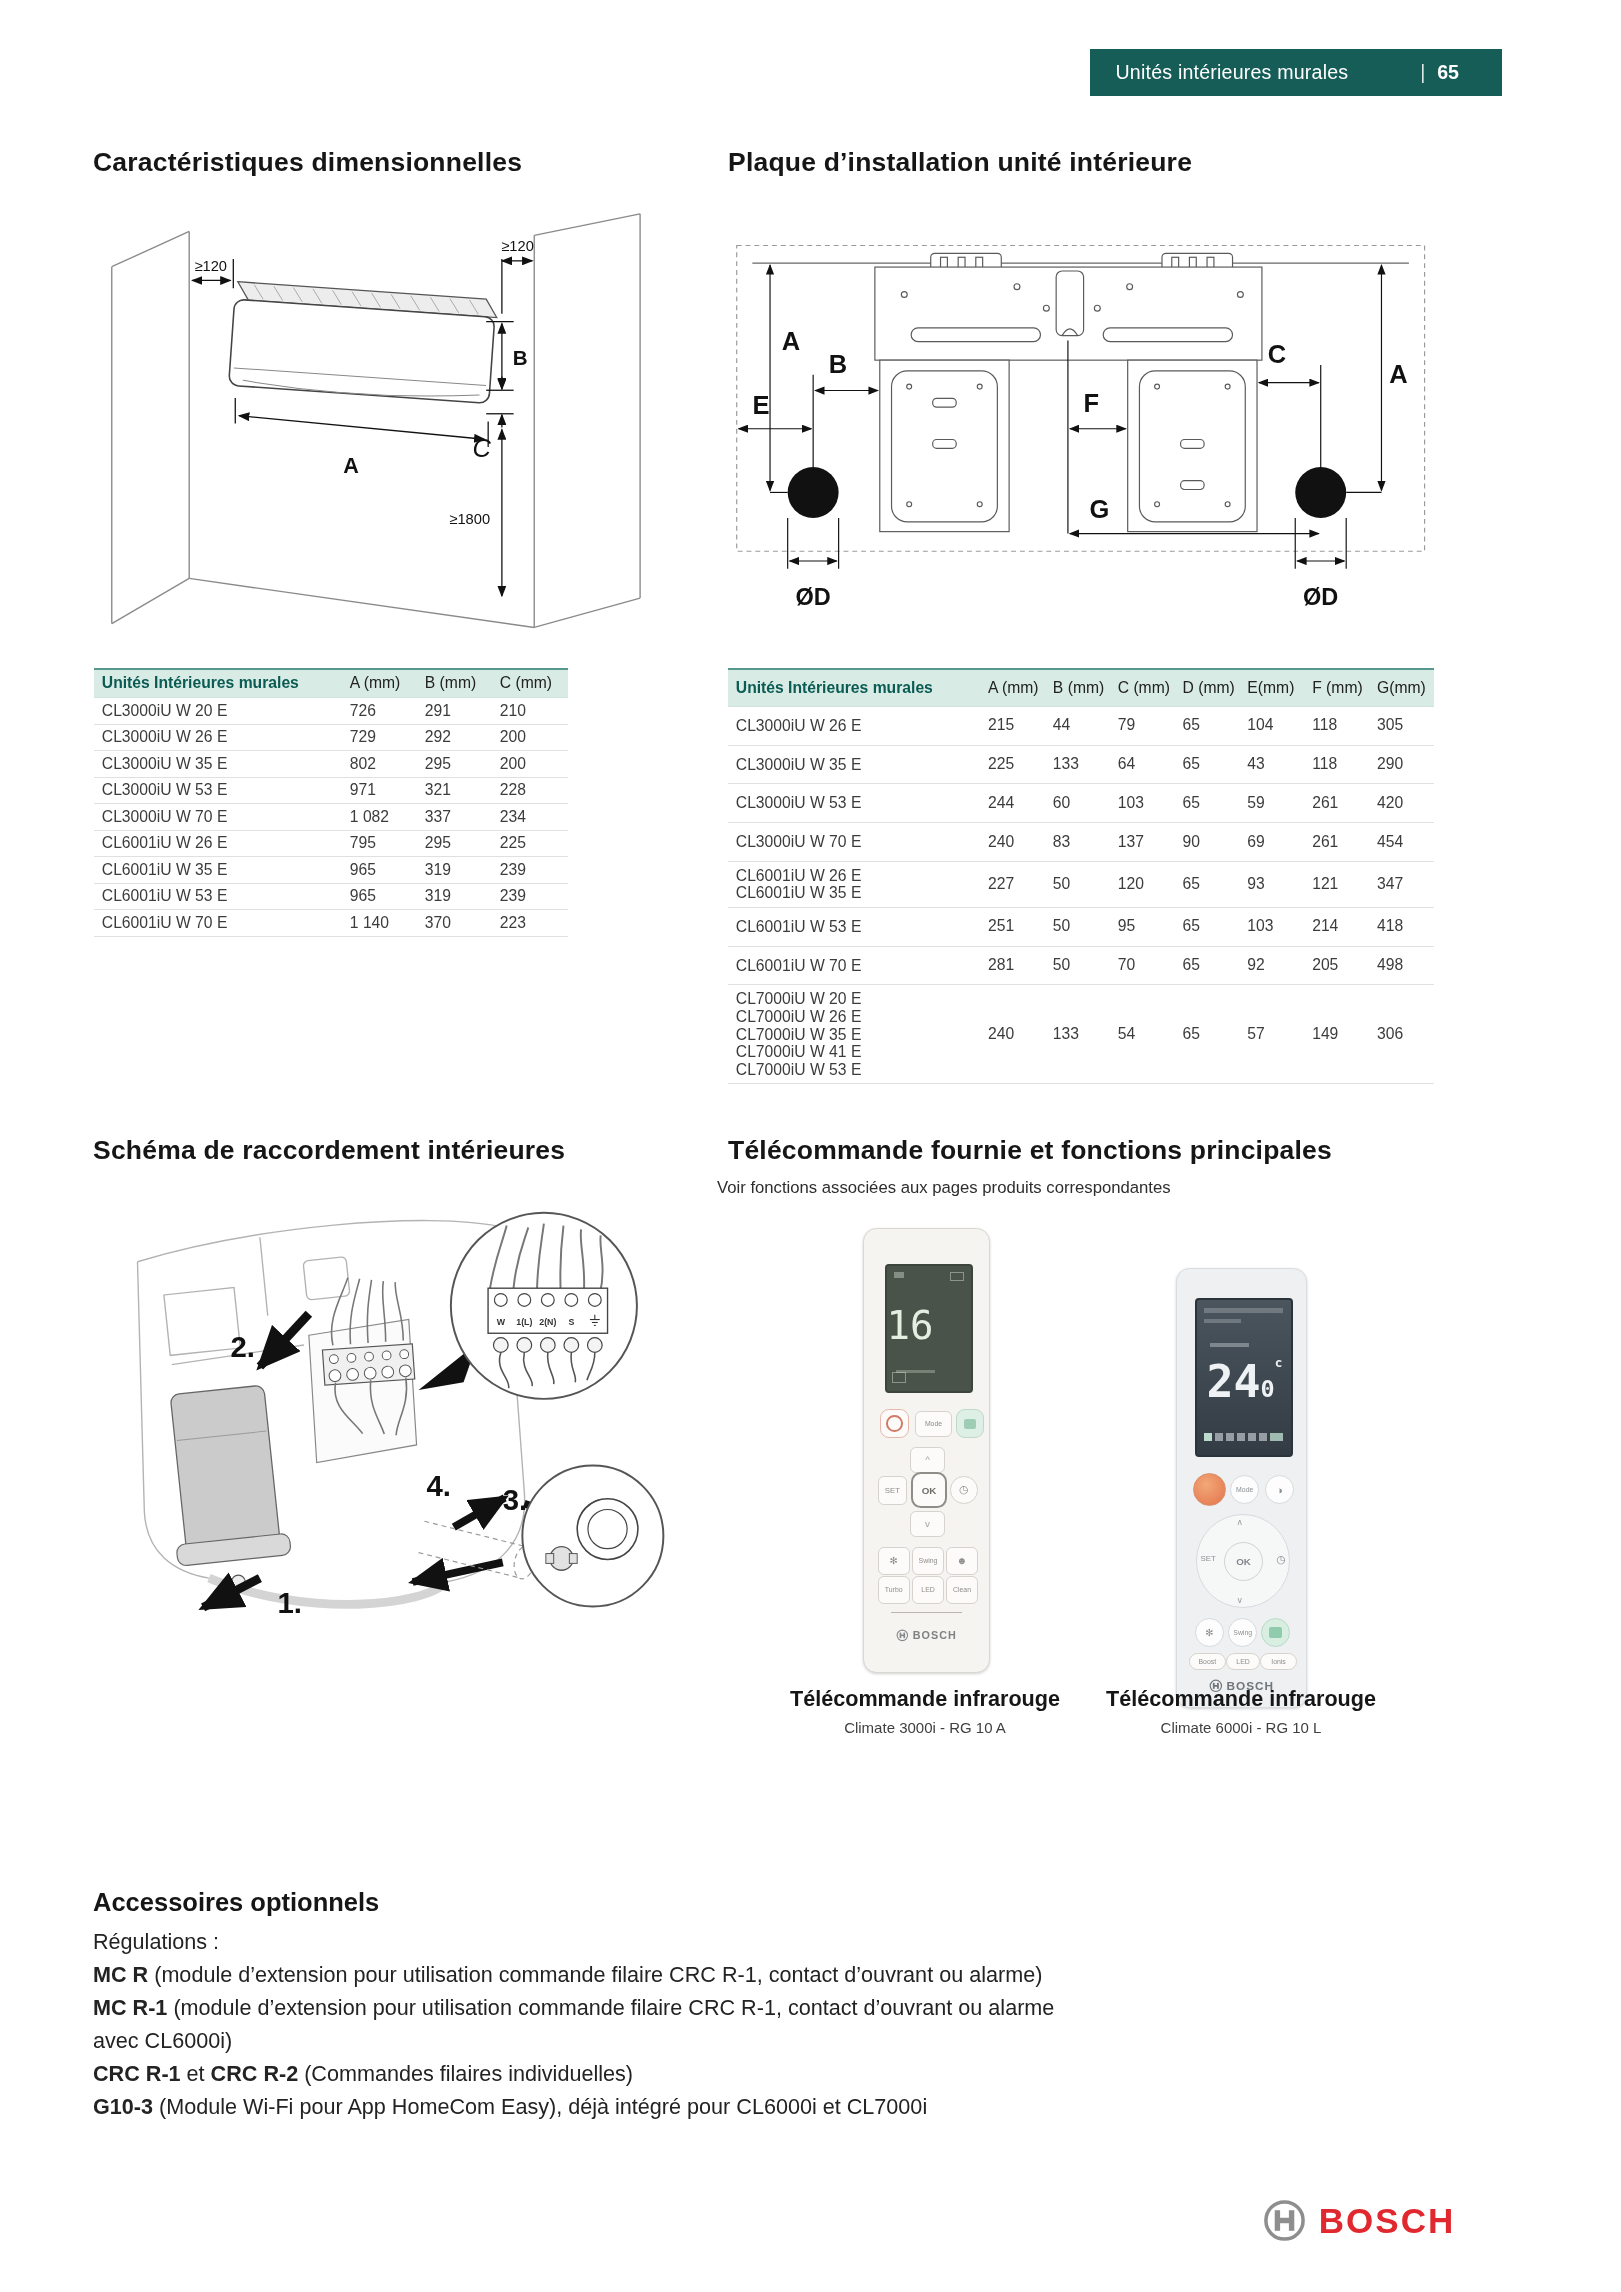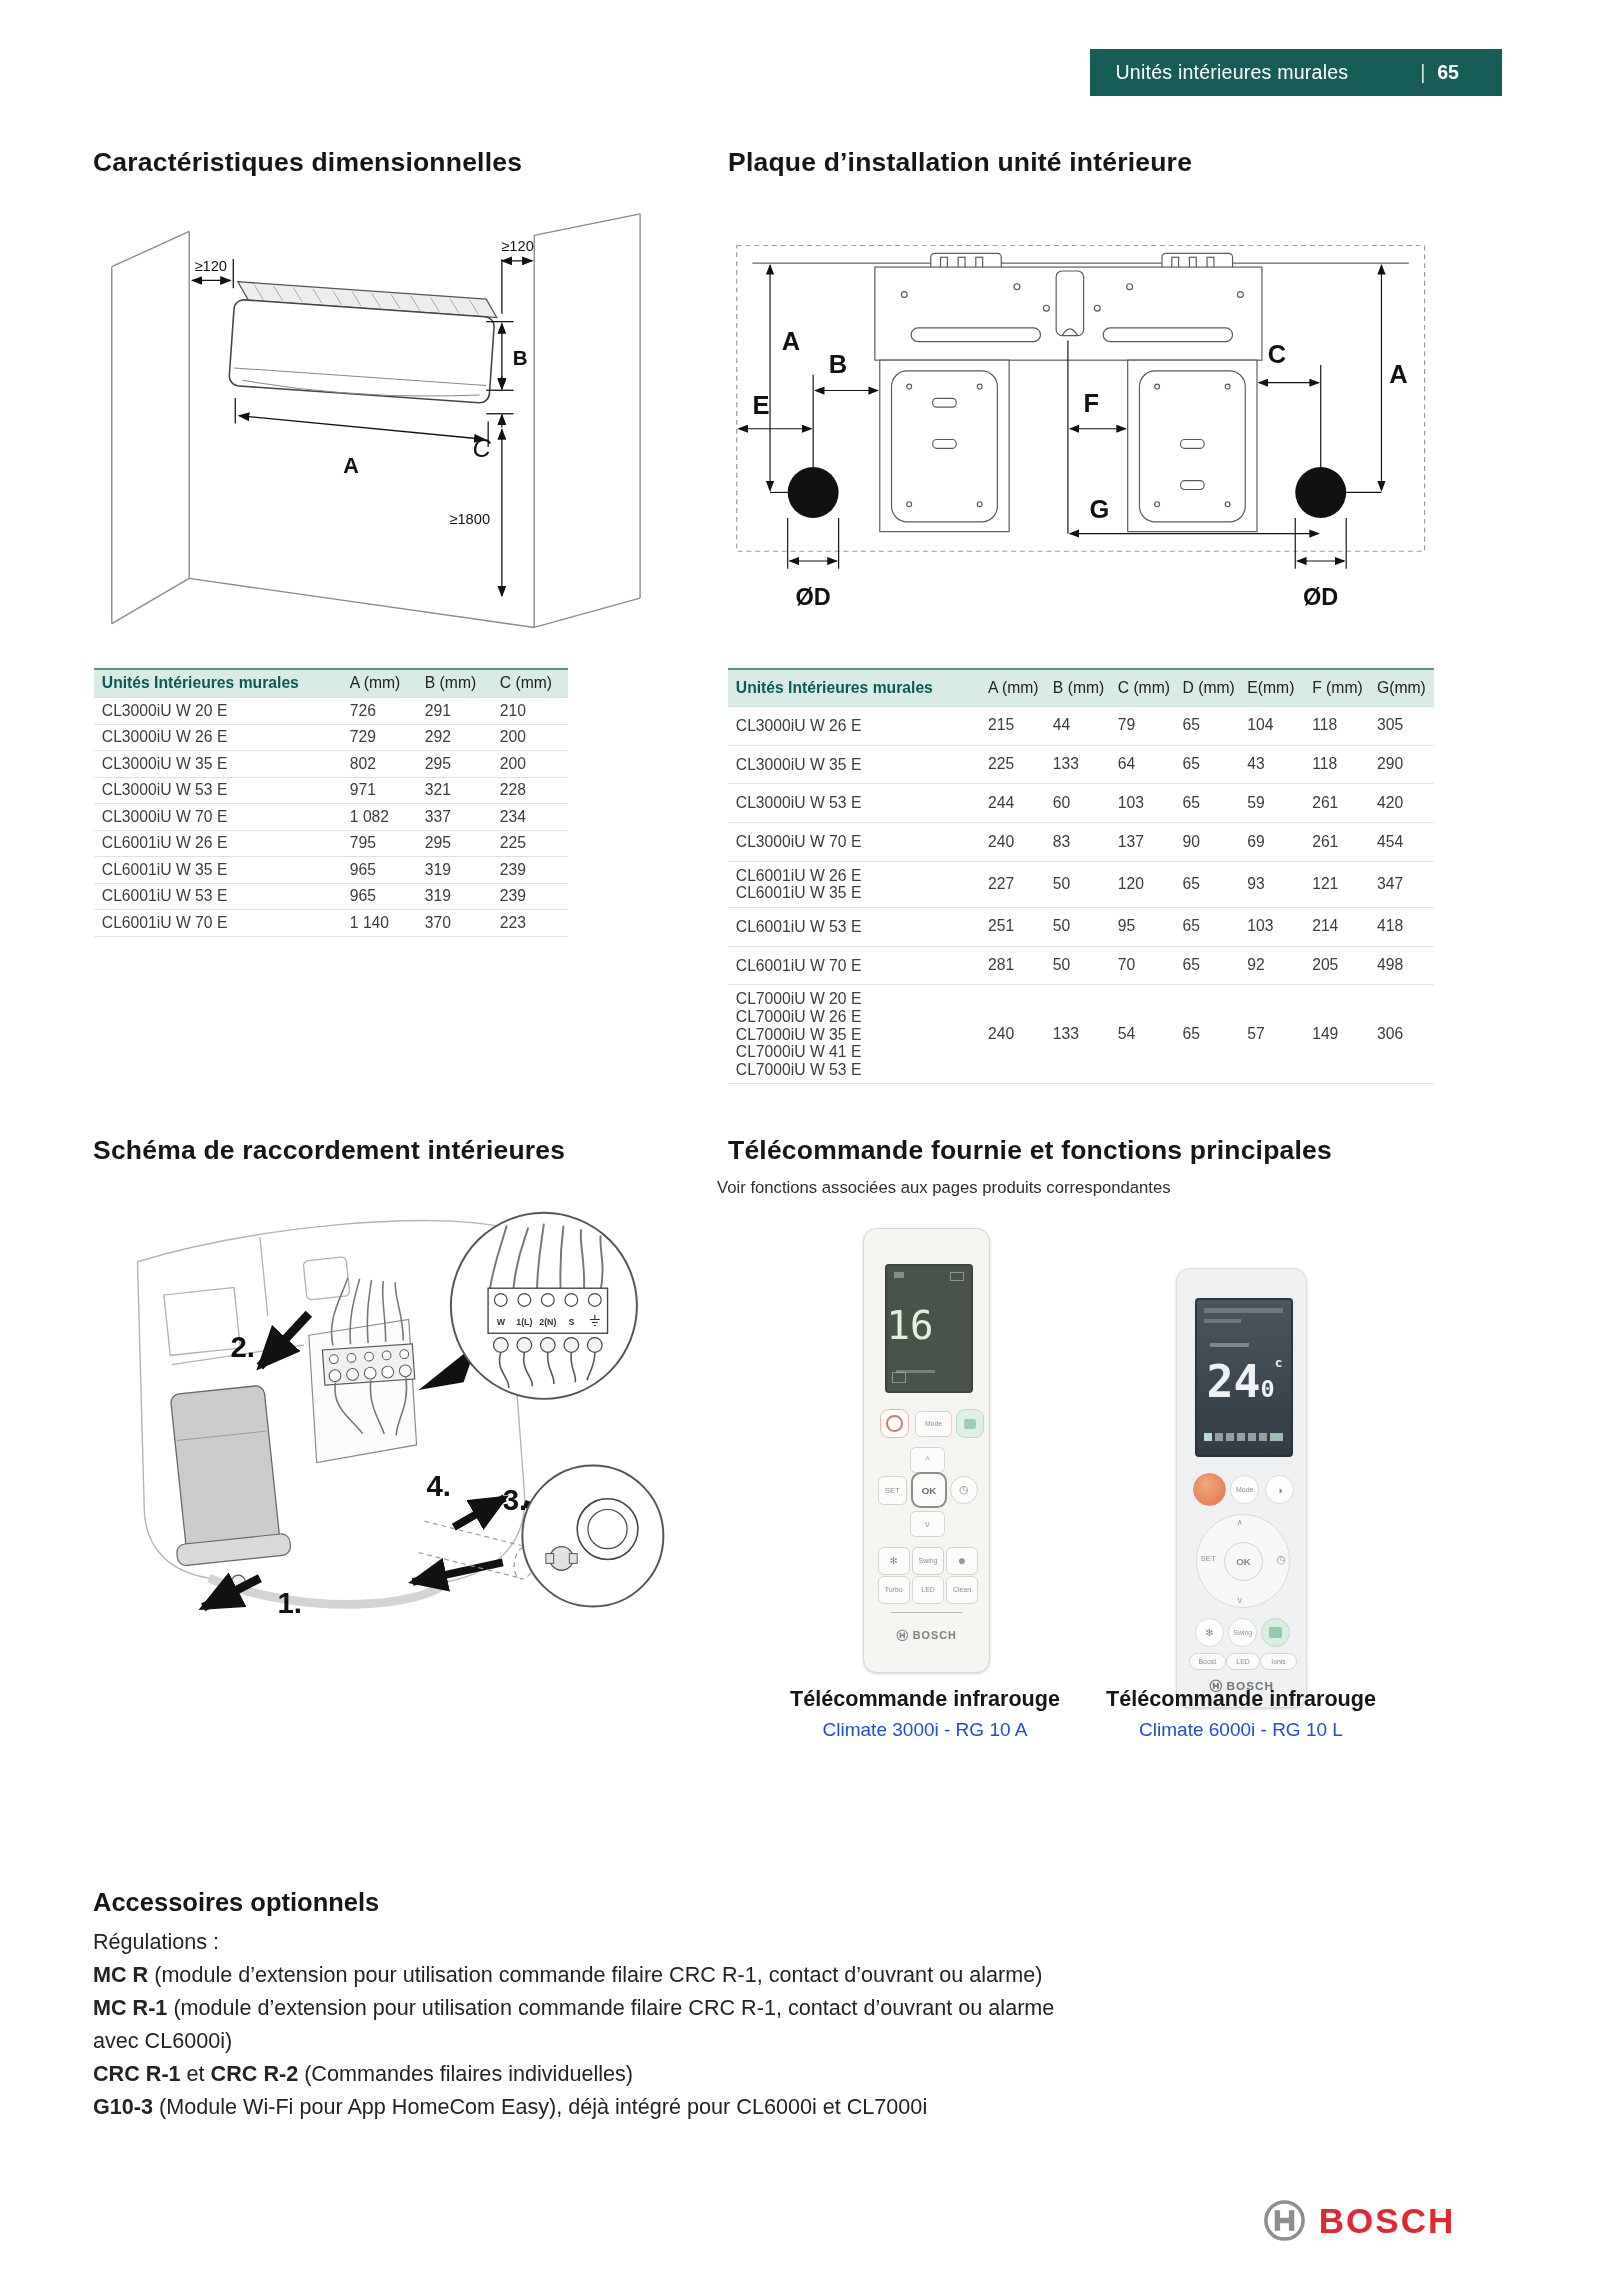--- a/index.html
+++ b/index.html
@@ -45,21 +45,21 @@
          border:2px solid #2c343b;color:#e8edf0;}
   .btn{position:absolute;background:#fcfbf9;border:1px solid #d6d3cd;border-radius:5.9px;
        font-size:6.9px;color:#8f8d88;display:flex;align-items:center;justify-content:center;}
   .btn-r{background:#fdfdfd;border:1px solid #d7dadc;color:#8b9094;border-radius:50%;}
   .pill{border-radius:8.8px;}
   .brandrow{position:absolute;width:100%;display:flex;align-items:center;justify-content:center;gap:3.9px;}
   .brandtxt{font-size:10.8px;font-weight:bold;letter-spacing:1px;color:#7e837f;}
 
   .cap{width:314px;text-align:center;}
   .cap .b{font-size:21.6px;font-weight:bold;color:#161616;}
-  .cap .n{font-size:19px;color:#1d4ed8;}
+  .cap .n{font-size:15px;color:#404040;}
 
   
   .acc-title{font-size:25.5px;font-weight:bold;color:#161616;}
   .acc p{margin:0;font-size:21.6px;line-height:33px;color:#232323;}
   .acc b{font-weight:bold;}
 
   
   .footer-brand{left:1262px;top:2198px;display:flex;align-items:center;gap:11.8px;}
   .footer-bosch{font-size:35px;font-weight:bold;letter-spacing:2px;color:#e0282e;}
 

